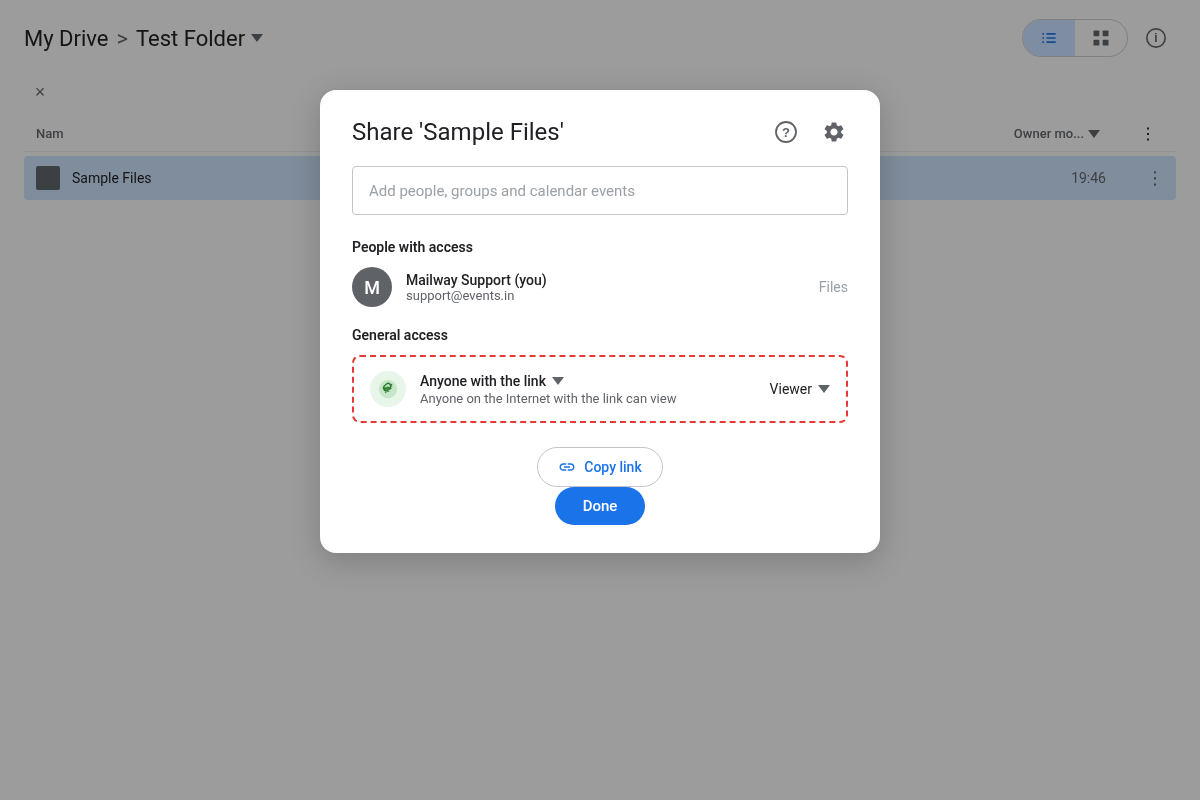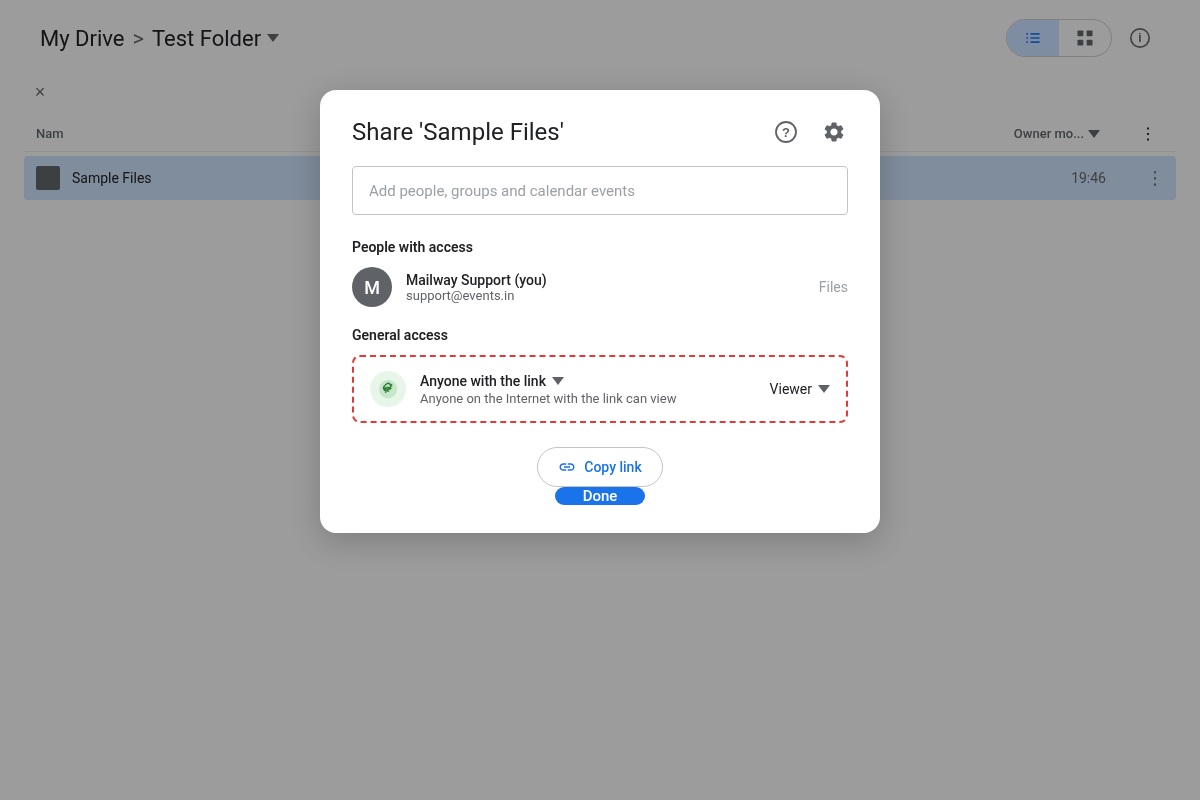--- a/index.html
+++ b/index.html
@@ -19,21 +19,21 @@
       background: #f0f0f0;
       position: absolute;
       top: 0; left: 0;
     }
 
     
     .topbar {
       display: flex;
       align-items: center;
       justify-content: space-between;
-      padding: 18px 40px;
+      padding: 18px 24px;
       background: #f0f0f0;
     }
 
     .breadcrumb {
       display: flex;
       align-items: center;
       gap: 8px;
     }
 
     .breadcrumb-mydrive {
@@ -382,21 +382,21 @@
       border-radius: 24px;
       background: transparent;
       font-size: 14px;
       font-weight: 500;
       color: #1a73e8;
       cursor: pointer;
       font-family: inherit;
     }
 
     .done-btn {
-      padding: 0 28px;
+      padding: 10px 28px;
       border-radius: 24px;
       border: none;
       background: #1a73e8;
       color: #fff;
       font-size: 15px;
       font-weight: 500;
       cursor: pointer;
       font-family: inherit;
     }
   </style>

